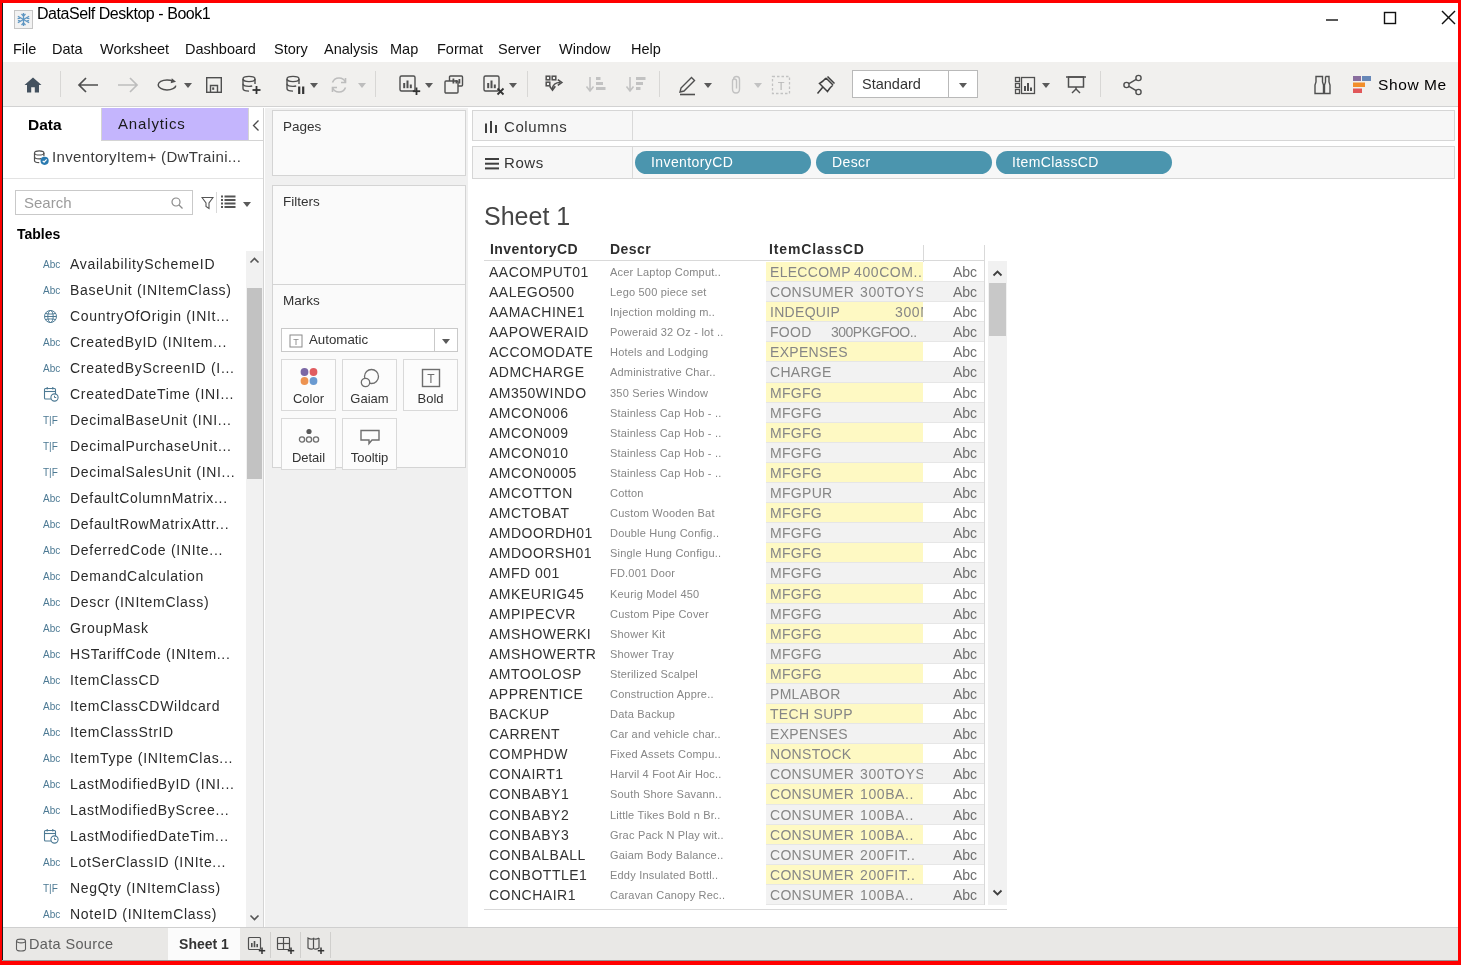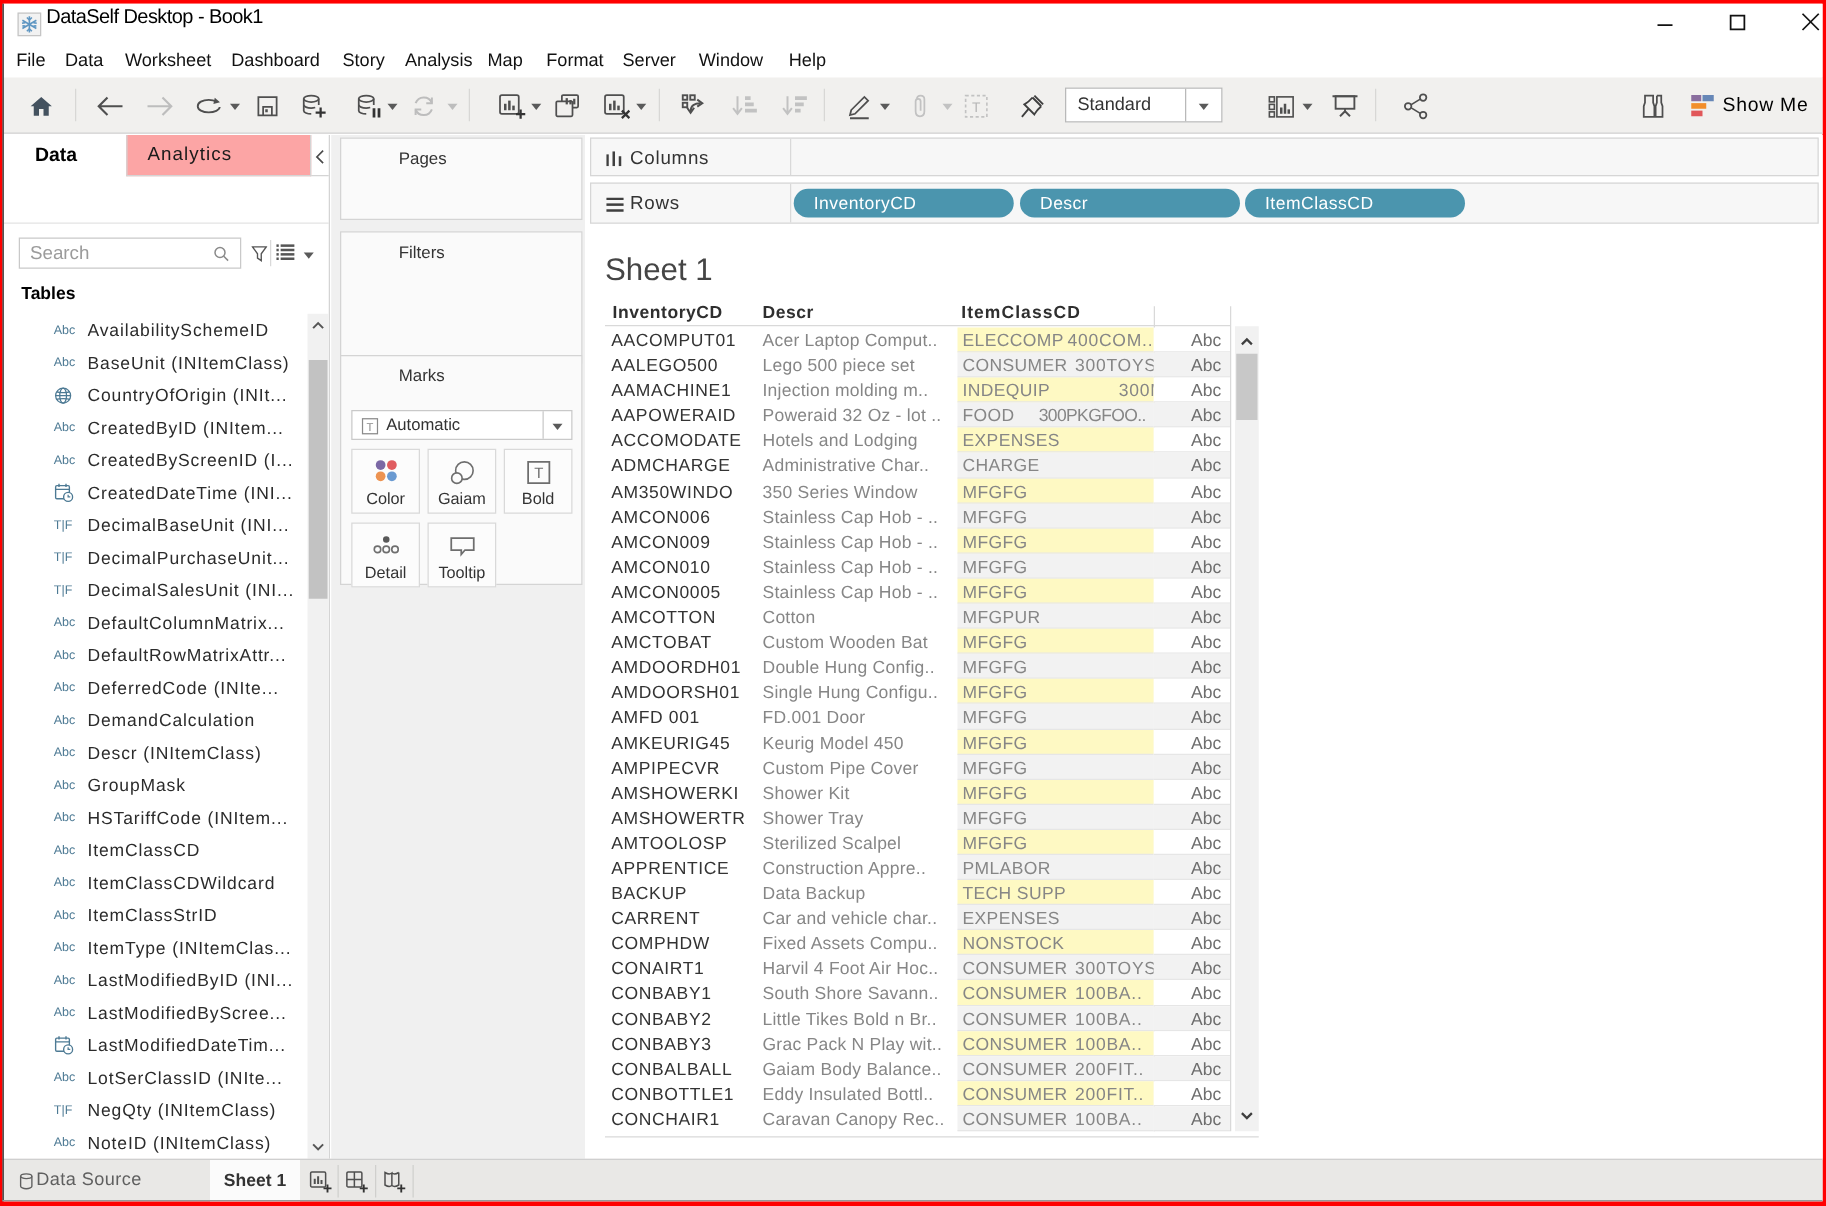--- a/index.html
+++ b/index.html
@@ -16,58 +16,58 @@
 #toolbar { position:absolute; left:3px; top:62px; right:3px; height:45px; background:#f1f0ee; border-bottom:1px solid #d2d2d2; }
 .tsep { position:absolute; top:9px; width:1px; height:26px; background:#d8d7d5; }
 .ticon { position:absolute; top:0; height:45px; display:flex; align-items:center; justify-content:center; }
 
 #content { position:absolute; left:3px; top:108px; right:3px; bottom:38px; background:#fff; }
 #leftpanel { position:absolute; left:0; top:0; width:261px; height:100%; background:#fff; border-right:1px solid #d4d4d4; }
 #midpanel { position:absolute; left:262px; top:0; width:203px; height:100%; background:#f0f0f0; }
 #sheetarea { position:absolute; left:465px; top:0; right:0; height:100%; background:#fff; }
 
 #tabData { position:absolute; left:0; top:0; width:98px; height:33px; background:#fff; font-weight:bold; font-size:15.5px; color:#000; line-height:33px; padding-left:25px; }
-#tabAnalytics { position:absolute; left:98px; top:0; width:148px; height:33px; background:#fca5a5; border:1px solid #d4d4d4; border-top:none; font-size:15px; letter-spacing:0.85px; color:#1a1a1a; line-height:32px; padding-left:16px; }
+#tabAnalytics { position:absolute; left:98px; top:0; width:148px; height:33px; background:#c4b5fd; border:1px solid #d4d4d4; border-top:none; font-size:15px; letter-spacing:0.85px; color:#1a1a1a; line-height:32px; padding-left:16px; }
 #tabRest { position:absolute; left:246px; top:0; right:0; height:33px; border-bottom:1px solid #d4d4d4; }
 #dsrow { position:absolute; left:0; top:33px; width:100%; height:37px; }
 #dsrow .t { position:absolute; left:49px; top:7px; font-size:15px; letter-spacing:0.35px; color:#3b3b3b; }
 #lsep1 { position:absolute; left:0; top:70px; width:100%; height:1px; background:#e3e3e3; }
 #searchbox { position:absolute; left:12px; top:82px; width:178px; height:25px; border:1px solid #c9c9c9; background:#fff; font-size:15px; color:#9b9b9b; line-height:23px; padding-left:8px; }
 #tablesHdr { position:absolute; left:14px; top:118px; font-size:14px; font-weight:bold; color:#000; }
 #fieldlist { position:absolute; left:0; top:143px; right:17px; bottom:0; overflow:hidden; }
 .frow { position:relative; height:26px; }
 .frow .fic { position:absolute; left:40px; top:0; width:20px; height:26px; display:flex; align-items:center; }
 .frow .ftx { position:absolute; left:67px; top:0; right:2px; line-height:26px; font-size:14px; letter-spacing:0.7px; color:#2b2b2b; white-space:nowrap; overflow:hidden; }
 .ictext { font-size:10px; color:#4d7a94; letter-spacing:0; }
 
 #lscroll { position:absolute; right:0; top:143px; width:17px; bottom:0; background:#f1f1f1; }
 #lthumb { position:absolute; left:1px; right:1px; top:37px; height:191px; background:#c2c2c2; }
 
 .card { position:absolute; left:7px; width:194px; background:#fafafa; border:1px solid #d4d4d4; }
-.card .cap { position:absolute; left:10px; top:8px; font-size:13.5px; color:#333;margin-left:36px; }
+.card .cap { position:absolute; left:10px; top:8px; font-size:13.5px; color:#333; }
 
 #autobox { position:absolute; left:8px; top:43px; width:177px; height:24px; background:#fff; border:1px solid #c9c9c9; }
 #autobox .tx { position:absolute; left:27px; top:0; line-height:22px; font-size:13.3px; color:#333; }
 .mbtn { position:absolute; width:55px; height:52px; background:#fcfcfc; border:1px solid #d9d9d9; }
 .mbtn .lb { position:absolute; bottom:4px; width:100%; text-align:center; font-size:13px; color:#333; }
 .mbtn svg { position:absolute; top:7px; left:50%; transform:translateX(-50%); }
 
 .shelf { position:absolute; left:4px; right:3px; height:33px; background:#f7f7f7; border:1px solid #d6d6d6; }
 .shelf .slb { position:absolute; left:31px; top:0; line-height:31px; font-size:15px; letter-spacing:0.6px; color:#333; }
 .shelf .sdiv { position:absolute; left:159px; top:0; width:1px; height:100%; background:#d9d9d9; }
 .pill { position:absolute; top:4px; width:176px; height:23px; border-radius:11.5px; background:#4b95ae; color:#fff; font-size:14px; letter-spacing:0.4px; line-height:23px; padding-left:16px; }
 
 #sheettitle { position:absolute; left:16px; top:94px; font-size:25px; color:#454545; }
 .hdr { position:absolute; top:133px; font-size:14px; font-weight:bold; color:#2f2f2f; letter-spacing:0.45px; }
 #tbl { position:absolute; left:0; top:154px; }
 .trow { position:relative; height:20.1px; width:542px; }
 .c3bg { position:absolute; left:298px; top:0; width:157px; height:100%; background:#fef9c3; border-bottom:1px solid #e6e6e6; overflow:hidden; }
 .band .c3bg { background:#f2f2f2; }
 .c1 { position:absolute; left:21px; top:0; line-height:20px; font-size:14px; color:#333; letter-spacing:0.5px; white-space:nowrap; }
-.c2 { position:absolute; left:142px; top:0; line-height:20px; font-size:14px; color:#868686; letter-spacing:0.2px; white-space:nowrap;text-align:right; }
+.c2 { position:absolute; left:142px; top:0; line-height:20px; font-size:11px; color:#868686; letter-spacing:0.2px; white-space:nowrap;text-align:right; }
 .c3 { position:absolute; left:4px; top:0; line-height:20px; font-size:14px; color:#868686; letter-spacing:0.3px; white-space:nowrap; }
 .c3b { position:absolute; left:94px; top:0; line-height:20px; font-size:14px; color:#868686; letter-spacing:0.6px; white-space:nowrap; }
 .c4 { position:absolute; left:455px; top:0; width:61px; height:100%; line-height:20px; font-size:14px; color:#6e6e6e; text-align:right; padding-right:7px; border-bottom:1px solid #e6e6e6; background:#fff; }
 .band .c4 { background:#f2f2f2; }
 
 #statusbar { position:absolute; left:3px; right:3px; bottom:4px; height:34px; background:#e9e8e6; border-top:1px solid #cfcfcf; }
 #statusbar .ds { position:absolute; left:26px; top:0; line-height:33px; font-size:14.5px; letter-spacing:0.35px; color:#5f5f5f; }
 #sheettab { position:absolute; left:165px; top:0; width:72px; height:33px; background:#fbfbfb; text-align:center; line-height:33px; font-size:14px; font-weight:bold; color:#333; }
 .ssep { position:absolute; top:4px; width:1px; height:26px; background:#d0cfcd; }
 svg { display:block; }
@@ -391,20 +391,32 @@
   <div class="abs" style="left:1375px;top:0;height:45px;line-height:45px;font-size:15.5px;letter-spacing:0.6px;color:#000;">Show Me</div>
 </div>
 <div id="content">
   <div id="leftpanel">
     <div id="tabData">Data</div>
     <div id="tabAnalytics">Analytics</div>
     <div id="tabRest"></div>
     <svg class="abs" style="left:248px;top:11px;" width="9" height="13" viewBox="0 0 9 13">
         <path d="M7.5 1.5 L2.5 6.5 L7.5 11.5" fill="none" stroke="#4a4a4a" stroke-width="1.3"></path>
       </svg>
+    <div id="dsrow">
+      <svg class="abs" style="left:29px;top:8px;" width="19" height="19" viewBox="0 0 19 19">
+        <g fill="none" stroke="#4f4f4f" stroke-width="1.2">
+          <ellipse cx="7.2" cy="3.9" rx="4.7" ry="2.1"></ellipse>
+          <path d="M2.5 3.9 V11.6 C2.5 12.8 4.6 13.7 7.2 13.7 M11.9 3.9 V7.3"></path>
+          <path d="M2.5 7.7 C2.5 8.9 4.6 9.8 7.2 9.8 C7.9 9.8 8.5 9.7 9.1 9.6"></path>
+        </g>
+        <circle cx="12.6" cy="11.8" r="4.1" fill="#2a7ab0"></circle>
+        <path d="M10.7 11.8 L12.1 13.2 L14.7 10.4" fill="none" stroke="#fff" stroke-width="1.2"></path>
+      </svg>
+      <div class="t">InventoryItem+ (DwTraini...</div>
+    </div>
     <div id="lsep1"></div>
     <div id="searchbox">Search
       <svg class="abs" style="right:8px;top:5px;" width="14" height="14" viewBox="0 0 14 14">
           <circle cx="6" cy="6" r="4" fill="none" stroke="#8a8a8a" stroke-width="1.2"></circle>
           <line x1="9" y1="9" x2="12.5" y2="12.5" stroke="#8a8a8a" stroke-width="1.2"></line>
         </svg>
     </div>
     <svg class="abs" style="left:198px;top:88px;" width="13" height="14" viewBox="0 0 13 14">
         <path d="M1 1.5 H12 L8 7 V12.5 L5 10.5 V7 Z" fill="none" stroke="#555" stroke-width="1.1"></path>
       </svg>

